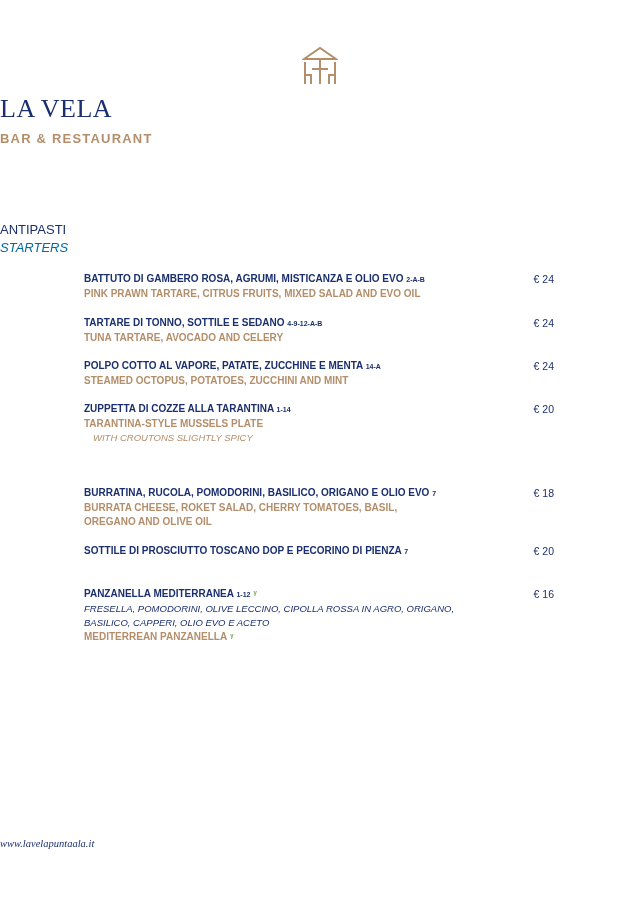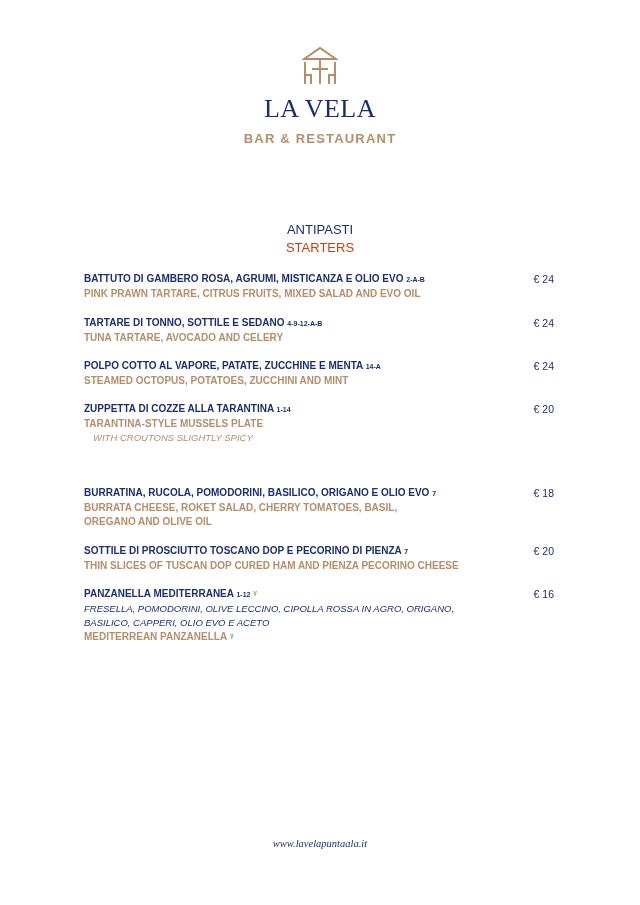--- a/index.html
+++ b/index.html
@@ -1,22 +1,22 @@
 <!DOCTYPE html>
 <html><head>
 <meta charset="utf-8">
 <style>
   html, body { margin:0; padding:0; background:#ffffff; }
   body { width:640px; height:905px; position:relative; font-family:"Liberation Sans", sans-serif; overflow:hidden; }
   .logo-icon { position:absolute; left:302px; top:45px; width:36px; height:40px; }
-  .brand { position:absolute; left:0; width:640px; text-align:center; }
+  .brand { position:absolute; left:0; width:640px; }
   .brand-name { top:94px; font-family:"Liberation Serif", serif; font-size:26px; color:#1b2f6e; letter-spacing:0.5px; }
   .brand-sub { top:131px; font-size:13px; font-weight:bold; color:#b48e6a; letter-spacing:1.2px; }
   .section-it { top:222px; font-size:13px; color:#1b2f6e; }
-  .section-en { top:240px; font-size:13px; color:#c2410c; }
+  .section-en { top:240px; font-size:13px; font-style:italic; color:#0369a1; }
   .item { position:absolute; left:84px; width:470px; font-size:10px; line-height:14px; }
   .it-title { color:#1b2f6e; font-weight:bold; }
   .en-title { color:#b48e6a; font-weight:bold; }
   .it-desc { color:#1b2f6e; font-style:italic; font-size:9.5px; }
   .en-desc { color:#b48e6a; font-style:italic; font-size:9.5px;margin-left:9px; }
   .allergens { font-size:7px; font-weight:bold; }
   .price { position:absolute; right:0; top:0; color:#1b2f6e; font-weight:normal; font-size:10.5px; }
   .veg { color:#6aa84f; font-size:9px; margin-left:3px; }
   .footer { top:838px; font-size:10.5px; font-style:italic; color:#1b2f6e;font-family:Liberation Serif, serif; }
 </style>
@@ -65,21 +65,20 @@
 </div>
 
 <div class="item" style="top:486px; width:470px;">
   <div class="it-title"><span>BURRATINA, RUCOLA, POMODORINI, BASILICO, ORIGANO E OLIO EVO</span> <span class="allergens">7</span></div>
   <div class="en-title" style="width:360px;">BURRATA CHEESE, ROKET SALAD, CHERRY TOMATOES, BASIL, OREGANO AND OLIVE OIL</div>
   <div class="price">€ 18</div>
 </div>
 
 <div class="item" style="top:544px;">
   <div class="it-title"><span>SOTTILE DI PROSCIUTTO TOSCANO DOP E PECORINO DI PIENZA</span> <span class="allergens">7</span></div>
-  <div class="en-title">THIN SLICES OF TUSCAN DOP CURED HAM AND PIENZA PECORINO CHEESE</div>
   <div class="price">€ 20</div>
 </div>
 
 <div class="item" style="top:587px;">
   <div class="it-title"><span>PANZANELLA MEDITERRANEA</span> <span class="allergens">1-12</span><span class="veg">ᵞ</span></div>
   <div class="it-desc" style="width:395px;">FRESELLA, POMODORINI, OLIVE LECCINO, CIPOLLA ROSSA IN AGRO, ORIGANO, BASILICO, CAPPERI, OLIO EVO E ACETO</div>
   <div class="en-title"><span>MEDITERREAN PANZANELLA</span><span class="veg">ᵞ</span></div>
   <div class="price">€ 16</div>
 </div>
 

